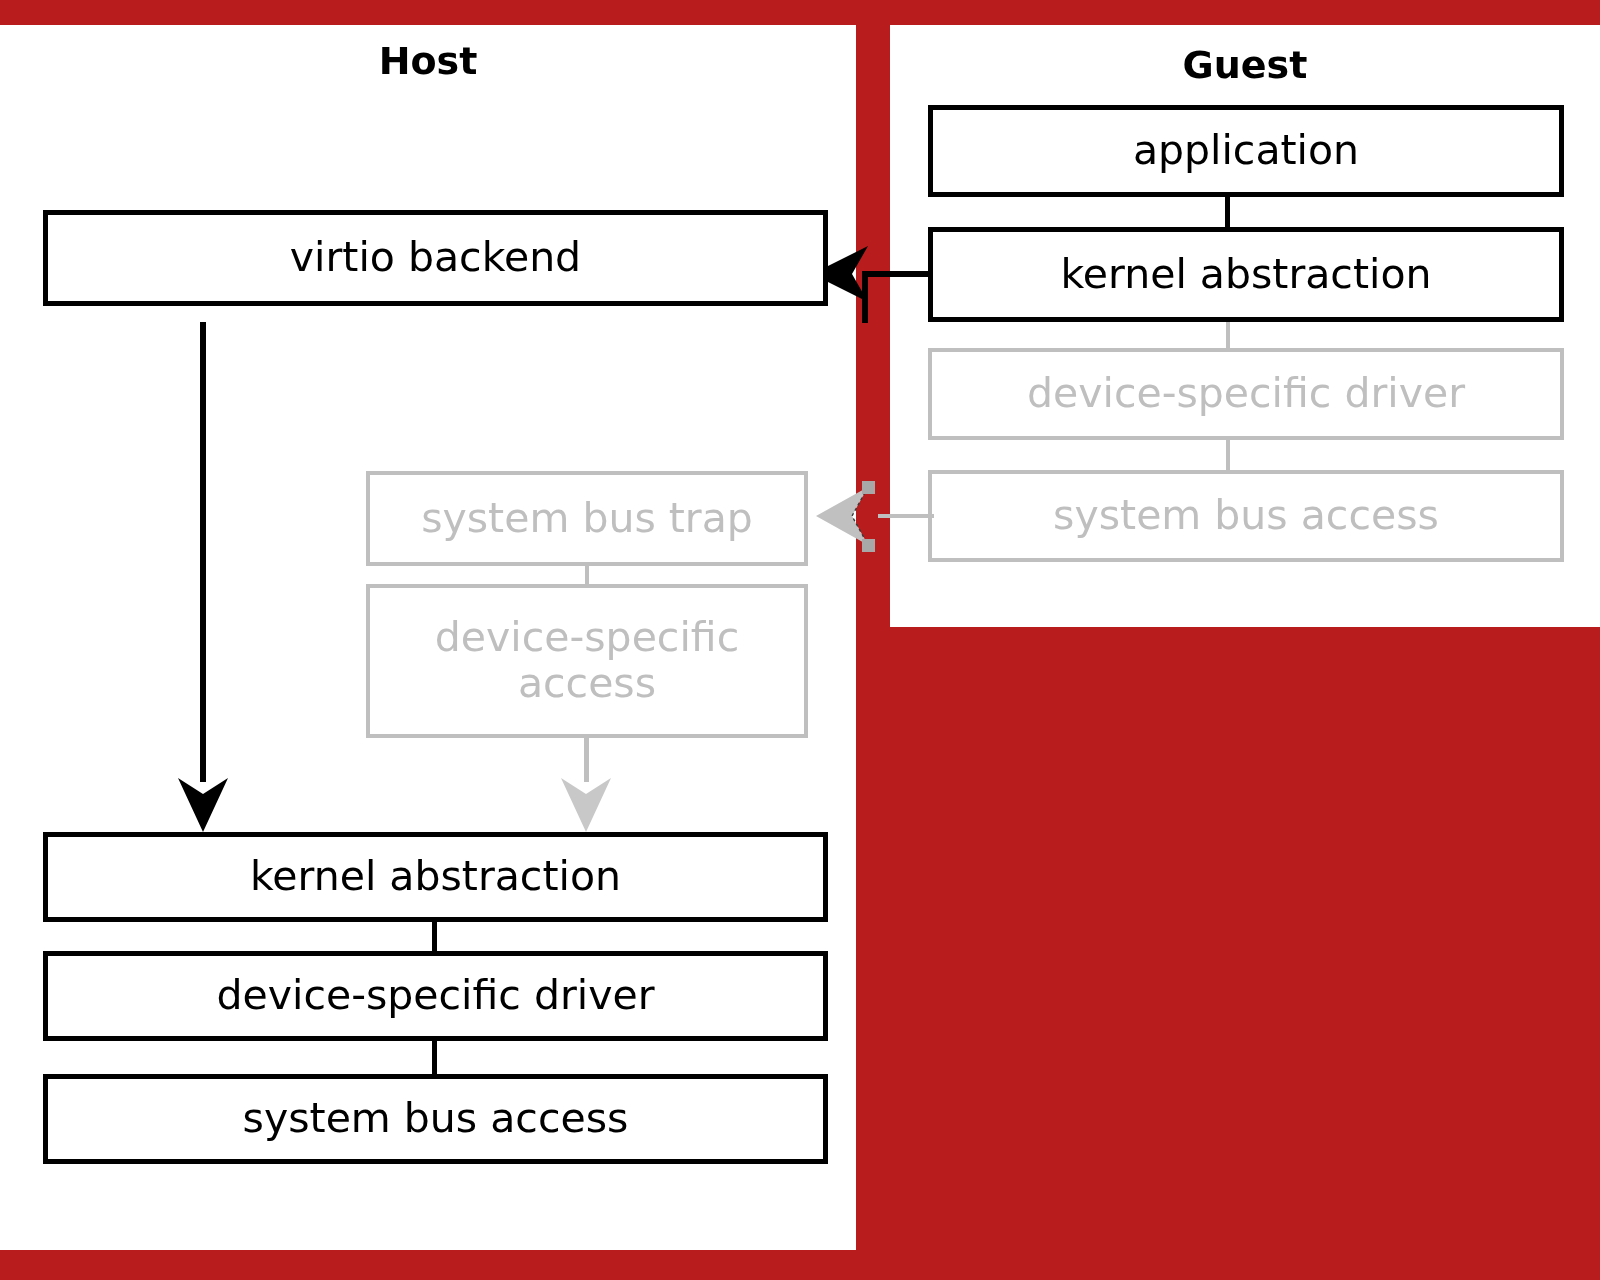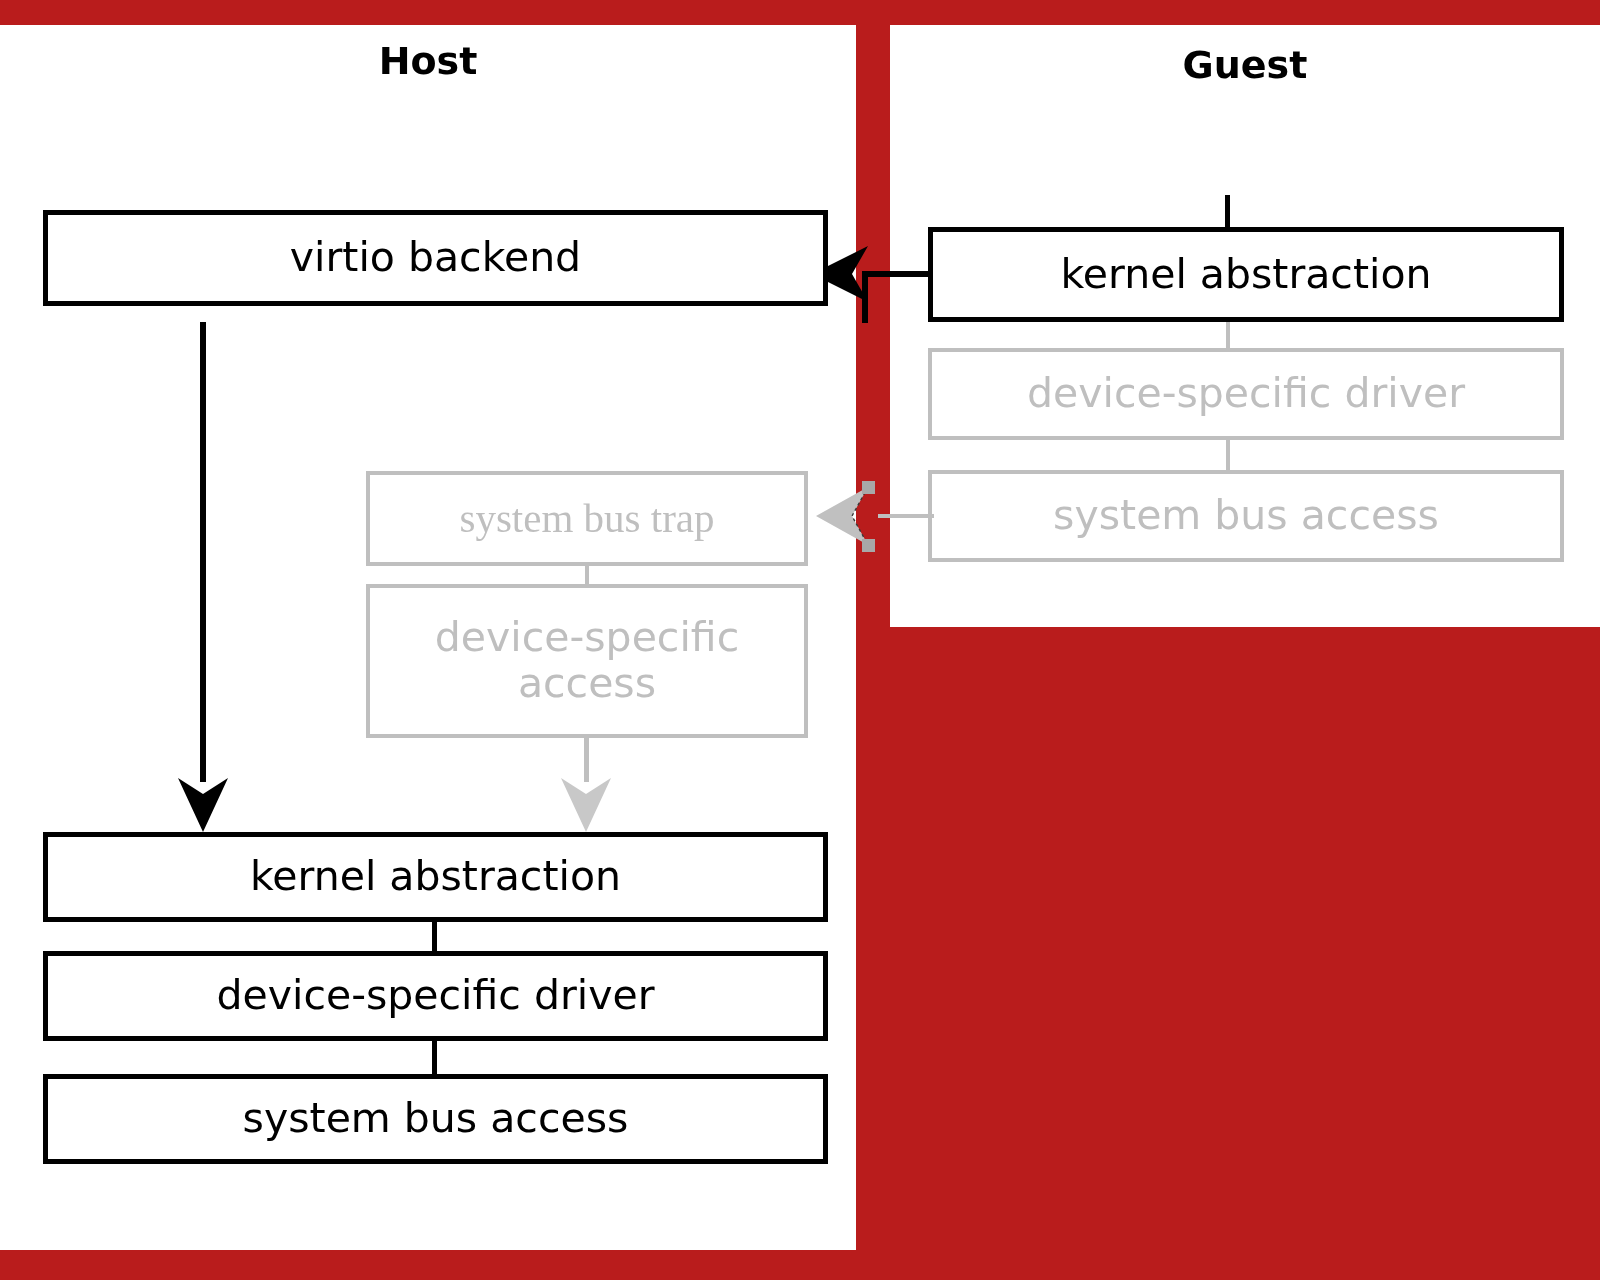--- a/index.html
+++ b/index.html
@@ -108,40 +108,43 @@
     <polygon points="4,33 56,4 40,33 56,62" fill="#c0c0c0"></polygon>
     <polyline points="56,4 40,33 56,62" fill="none" stroke="#3a3a3a" stroke-width="1.4" stroke-dasharray="3 3"></polyline>
     <rect x="50" y="-2" width="13" height="13" fill="#a8a8a8"></rect>
     <rect x="50" y="56" width="13" height="13" fill="#a8a8a8"></rect>
   </svg>
 
   <div class="node solid" style="left:43px; top:210px; width:785px; height:96px;">
     <span>virtio backend</span>
   </div>
 
-  <div class="node ghost" style="left:366px; top:471px; width:442px; height:95px;font-family:Liberation Serif, serif;">
+  <div class="node ghost" style="left:366px; top:471px; width:442px; height:95px;">
     <span>system bus trap</span>
   </div>
 
   <div class="node ghost" style="left:366px; top:584px; width:442px; height:154px;">
     <span style="display:block; max-width:330px;">device-specific access</span>
   </div>
 
   <div class="node solid" style="left:43px; top:832px; width:785px; height:90px;">
     <span>kernel abstraction</span>
   </div>
 
   <div class="node solid" style="left:43px; top:951px; width:785px; height:90px;">
     <span>device-specific driver</span>
   </div>
 
   <div class="node solid" style="left:43px; top:1074px; width:785px; height:90px;">
     <span>system bus access</span>
   </div>
 
+  <div class="node solid" style="left:928px; top:105px; width:636px; height:92px;">
+    <span>application</span>
+  </div>
 
   <div class="node solid" style="left:928px; top:227px; width:636px; height:95px;">
     <span>kernel abstraction</span>
   </div>
 
   <div class="node ghost" style="left:928px; top:348px; width:636px; height:92px;">
     <span>device-specific driver</span>
   </div>
 
   <div class="node ghost" style="left:928px; top:470px; width:636px; height:92px;">

